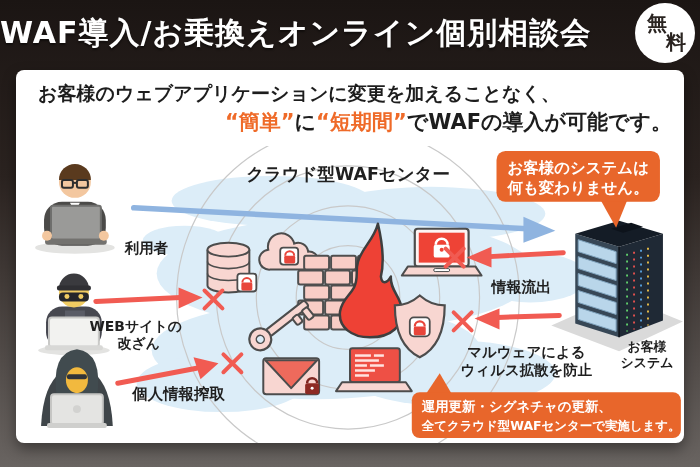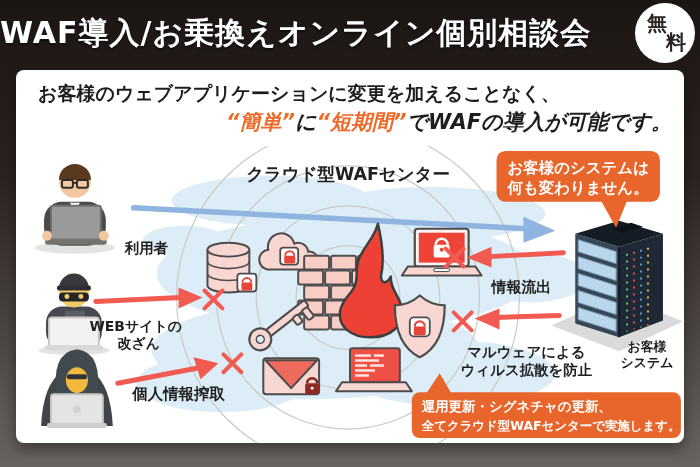--- a/index.html
+++ b/index.html
@@ -19,21 +19,21 @@
     background:#ffffff; color:#2a2421; font-weight:bold;
   }
   .free-badge .c1 { position:absolute; left:12px; top:7px; font-size:20px; }
   .free-badge .c2 { position:absolute; right:9px; bottom:7px; font-size:20px; }
   .card {
     position:absolute; left:16px; top:70px; width:668px; height:373px;
     background:#ffffff; border-radius:8px; box-shadow:0 6px 14px rgba(0,0,0,.4);
   }
   .headline { padding-top:11px; }
   .headline .l1 { margin-left:22px; font-size:19px; font-weight:bold; color:#1d1d1d; white-space:nowrap; }
-  .headline .l2 { margin-top:1px; text-align:right; padding-right:12px; font-size:21px; font-weight:bold; color:#1d1d1d; white-space:nowrap;font-style:italic; }
+  .headline .l2 { margin-top:1px; text-align:right; padding-right:12px; font-size:21px; font-weight:bold; color:#1d1d1d; white-space:nowrap; }
   .headline .em { color:#ef6a28; }
   .diagram { position:absolute; left:0; top:76px; width:668px; height:297px; }
   text { font-family:"DejaVu Sans","Liberation Sans",sans-serif; }
   .lbl { font-weight:bold; fill:#1f1f1f; }
   .wlbl { font-weight:bold; fill:#ffffff; }
 </style>
 </head>
 <body>
 
 <div class="header">

